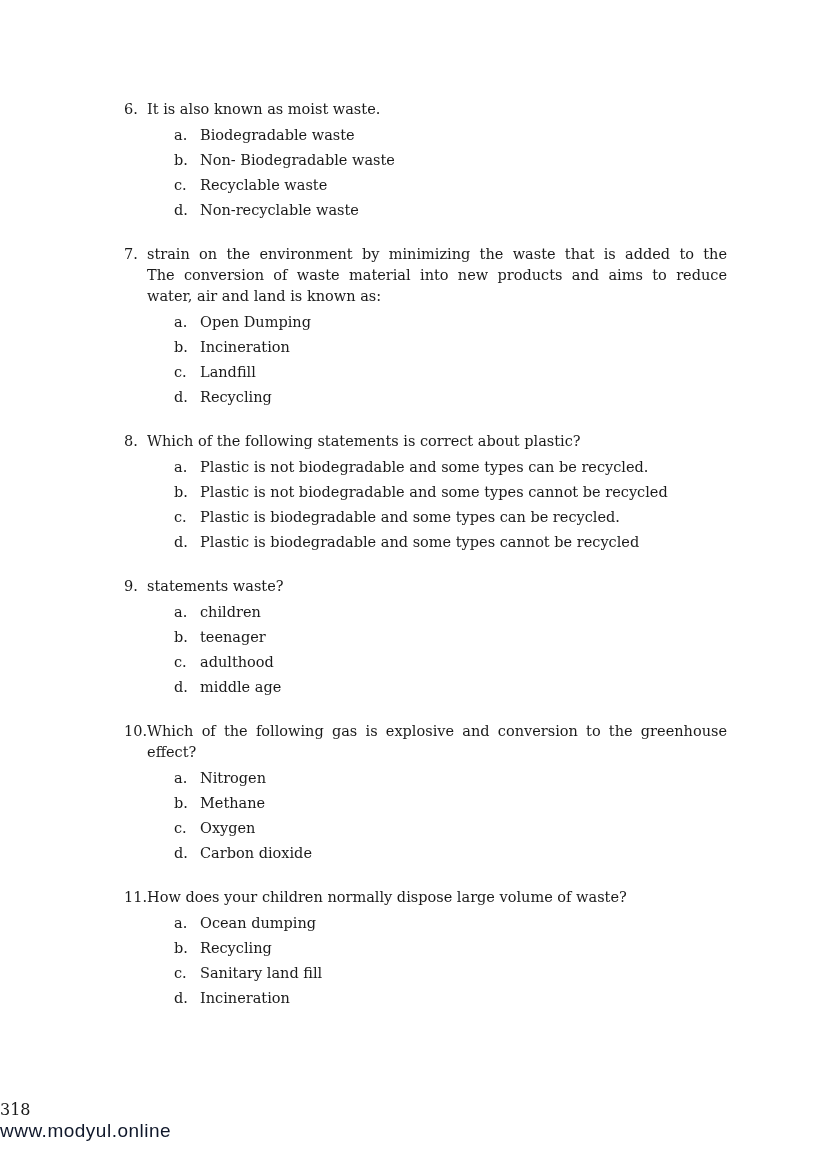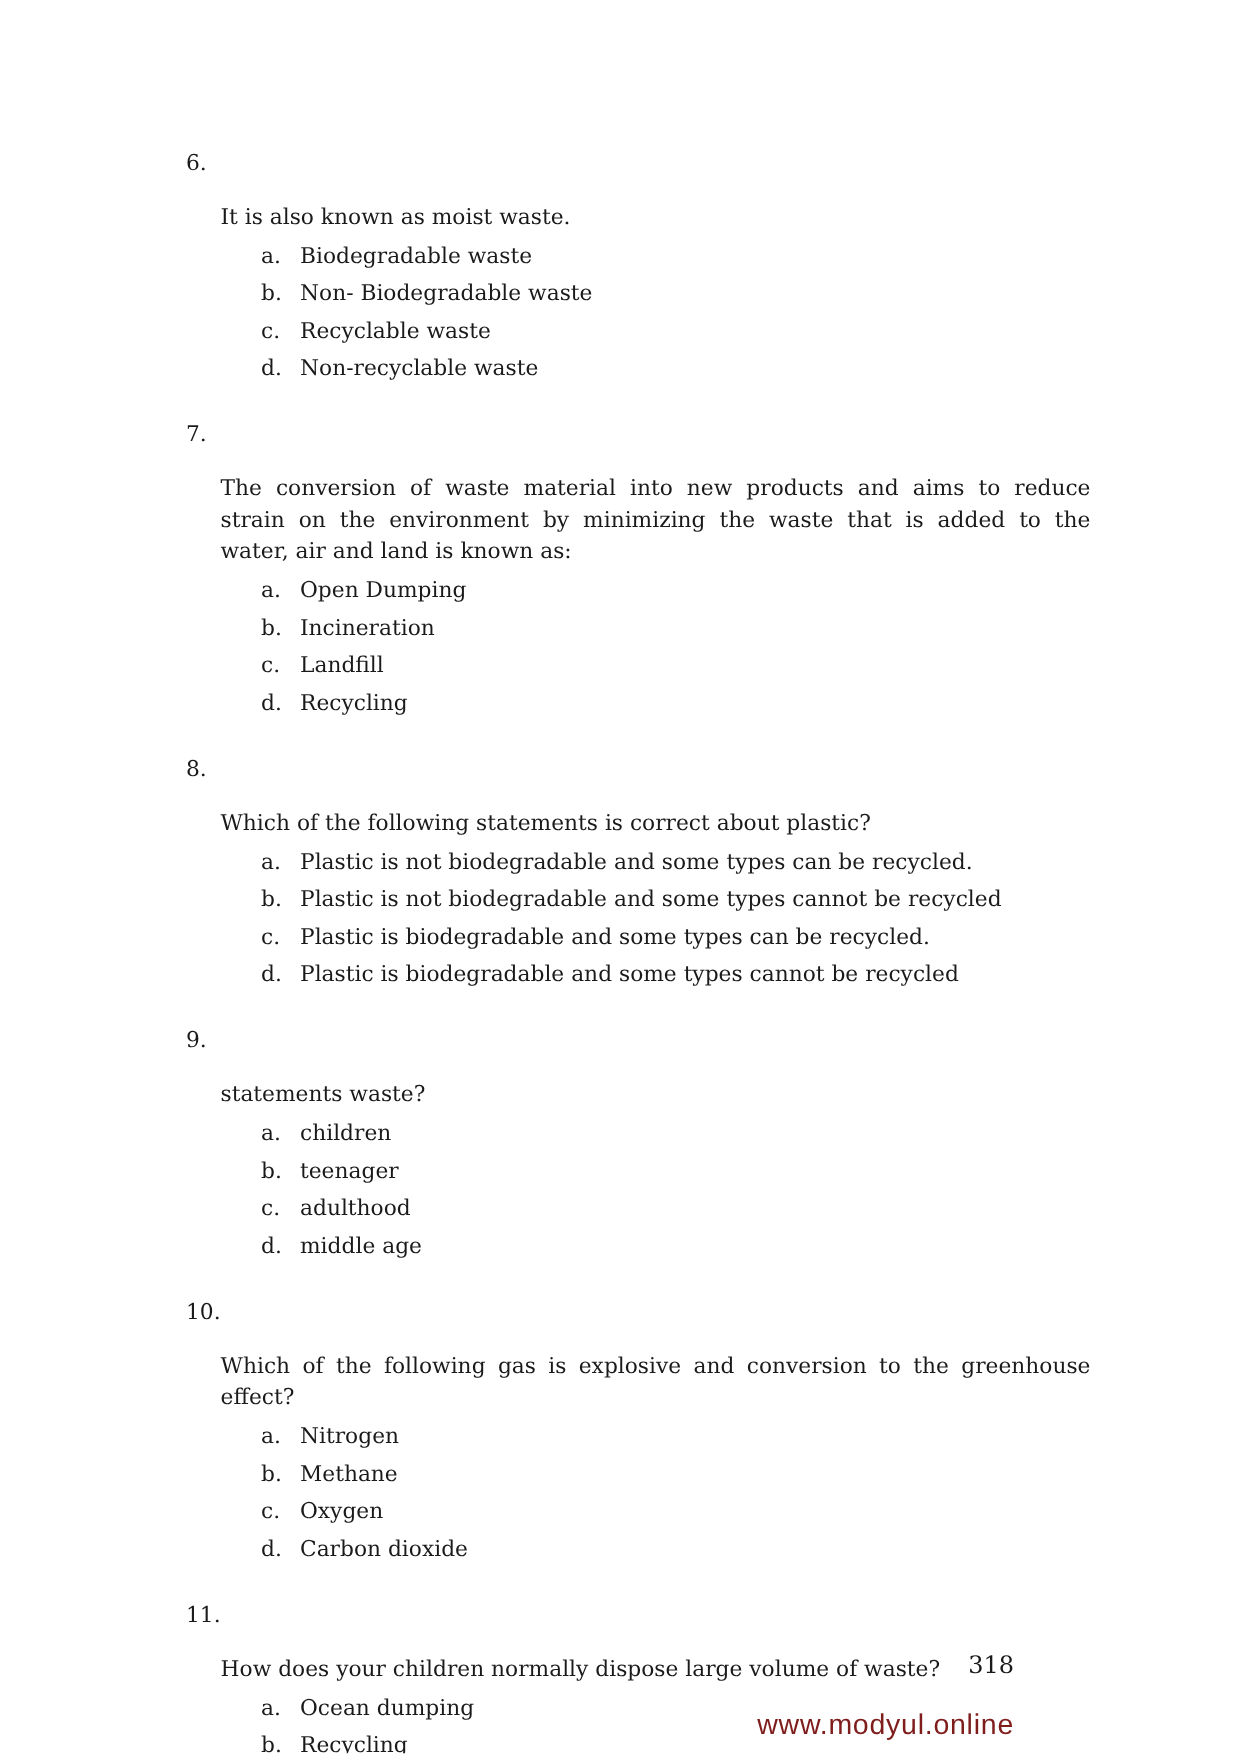--- a/index.html
+++ b/index.html
@@ -12,47 +12,47 @@
     padding: 99px 99px 0 124px;
     font-family: "DejaVu Serif", "Liberation Serif", serif;
     font-size: 14.5px;
     line-height: 21px;
     color: #1a1a1a;
     overflow: hidden;
   }
   .question { margin-bottom: 23px; }
   .q-head { display: flex; align-items: flex-start; }
   .q-num { flex: 0 0 23px; white-space: nowrap; }
-  .q-stem { width: 580px; margin-top: 36px; }
+  .q-stem { width: 580px; }
   .stem-line { text-align: left; }
   .stem-line.jl { text-align: justify; text-align-last: justify; }
   .options { padding-left: 50px; margin-top: 5px; }
   .option { display: flex; margin-bottom: 4px; }
   .opt-letter { flex: 0 0 26px; }
   .opt-text { flex: 1; }
   .footer {
     position: absolute;
     top: 1100px;
     left: 0;
     width: 676px;
-    text-align: right;
+    text-align: left;
   }
   .page-number {
     font-family: "DejaVu Serif", "Liberation Serif", serif;
     font-size: 16px;
     line-height: 20px;
     color: #1a1a1a;
   }
   .watermark {
-    margin-top: 20px;
+    margin-top: 0;
     font-family: "Liberation Sans", "DejaVu Sans", sans-serif;
     font-size: 19px;
     line-height: 22px;
     letter-spacing: 0.5px;
-    color: #7f1d1d;
+    color: #0f172a;
   }
 </style>
 </head>
 <body>
 
 <div class="page">
   <div id="questions">
   <div class="question">
     <div class="q-head">
       <span class="q-num">6.</span>
@@ -80,22 +80,22 @@
     <span class="opt-letter">d.</span>
     <span class="opt-text">Non-recyclable waste</span>
   </div>
 </div>
   </div>
 
   <div class="question">
     <div class="q-head">
       <span class="q-num">7.</span>
       <span class="q-stem">
+            <div class="stem-line jl">strain on the environment by minimizing the waste that is added to the</div>
             <div class="stem-line jl">The conversion of waste material into new products and aims to reduce</div>
-            <div class="stem-line jl">strain on the environment by minimizing the waste that is added to the</div>
             <div class="stem-line">water, air and land is known as:</div>
           </span>
     </div>
     <div class="options">
   <div class="option">
     <span class="opt-letter">a.</span>
     <span class="opt-text">Open Dumping</span>
   </div>
 
   <div class="option">

